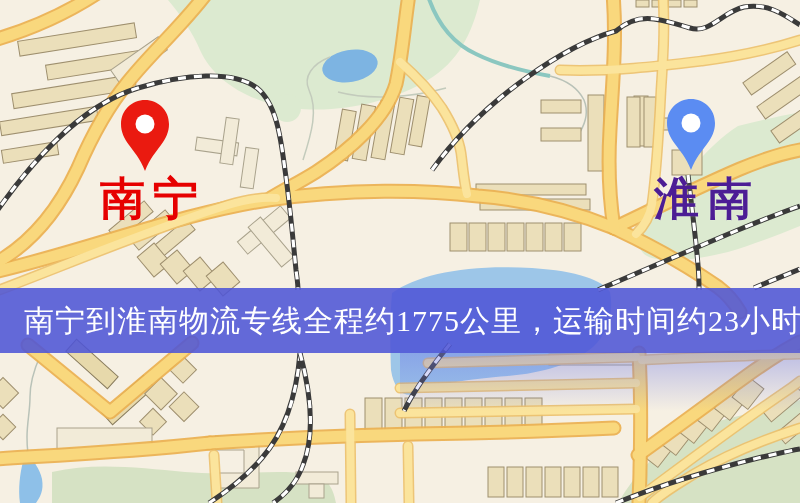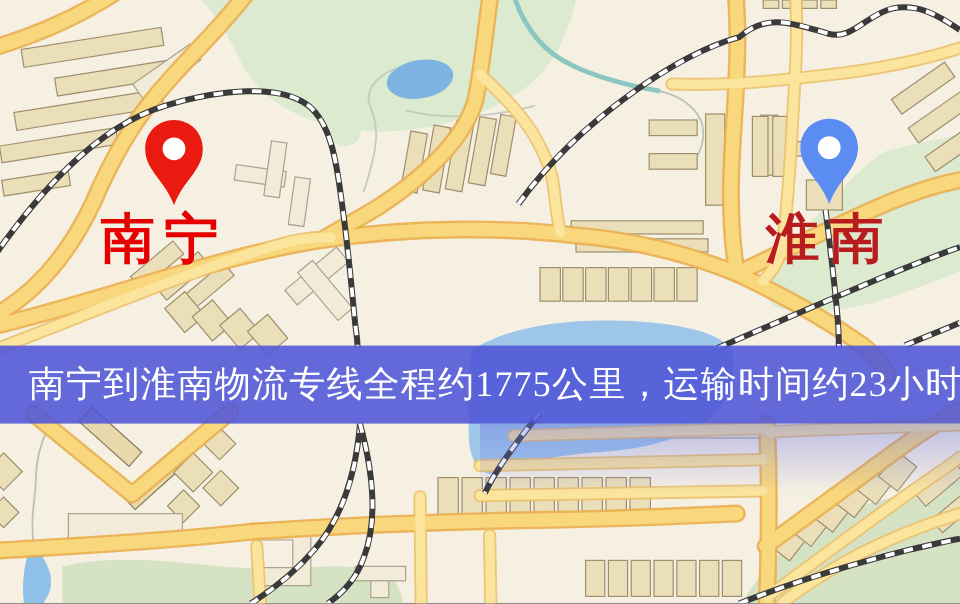--- a/index.html
+++ b/index.html
@@ -21,24 +21,24 @@
   .rww{fill:none;stroke:#ffffff;stroke-width:3.2;stroke-dasharray:8 8;}
   .ctr{fill:none;stroke:#c3cbbc;stroke-width:1.5;}
   .park{fill:#dcead0;}
   .park2{fill:#d6e2c4;}
   .stream{fill:none;stroke:#8bc7c0;stroke-width:4;}
   .stream2{fill:none;stroke:#b9c2b8;stroke-width:1.5;}
 
   .city-label{
     position:absolute;top:176px;height:48px;
     font-size:45px;font-weight:bold;letter-spacing:8px;line-height:46px;
-    white-space:nowrap;text-shadow:0 0 2px rgba(255,255,255,.35);
+    white-space:nowrap;text-shadow:0 0 2px rgba(255,255,255,.35);margin-left:16px;
   }
   .label-origin{left:84px;color:#e60000;}
-  .label-destination{left:638px;color:#b91c1c;}
+  .label-destination{left:638px;color:#4c1d95;}
 
   .banner{
     position:absolute;left:0;top:288px;width:800px;height:65px;
     background:rgba(79,85,214,0.88);
     display:flex;align-items:center;
   }
   .banner-text{
     padding-left:24px;color:#ffffff;font-size:30px;line-height:65px;
     font-family:"Liberation Serif", serif;letter-spacing:1px;white-space:nowrap;
   }

